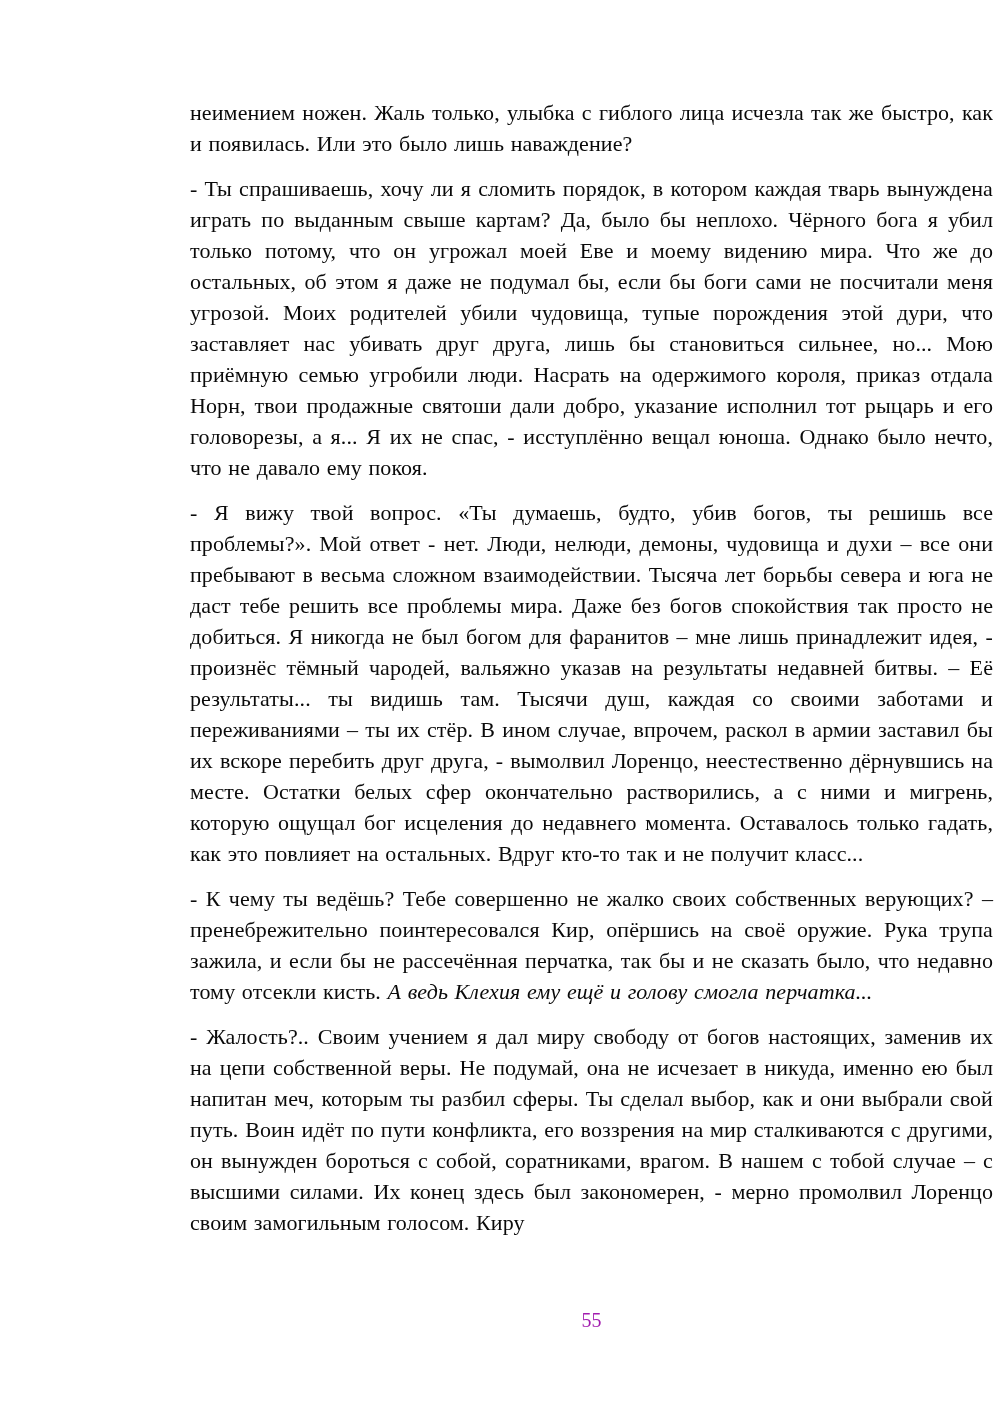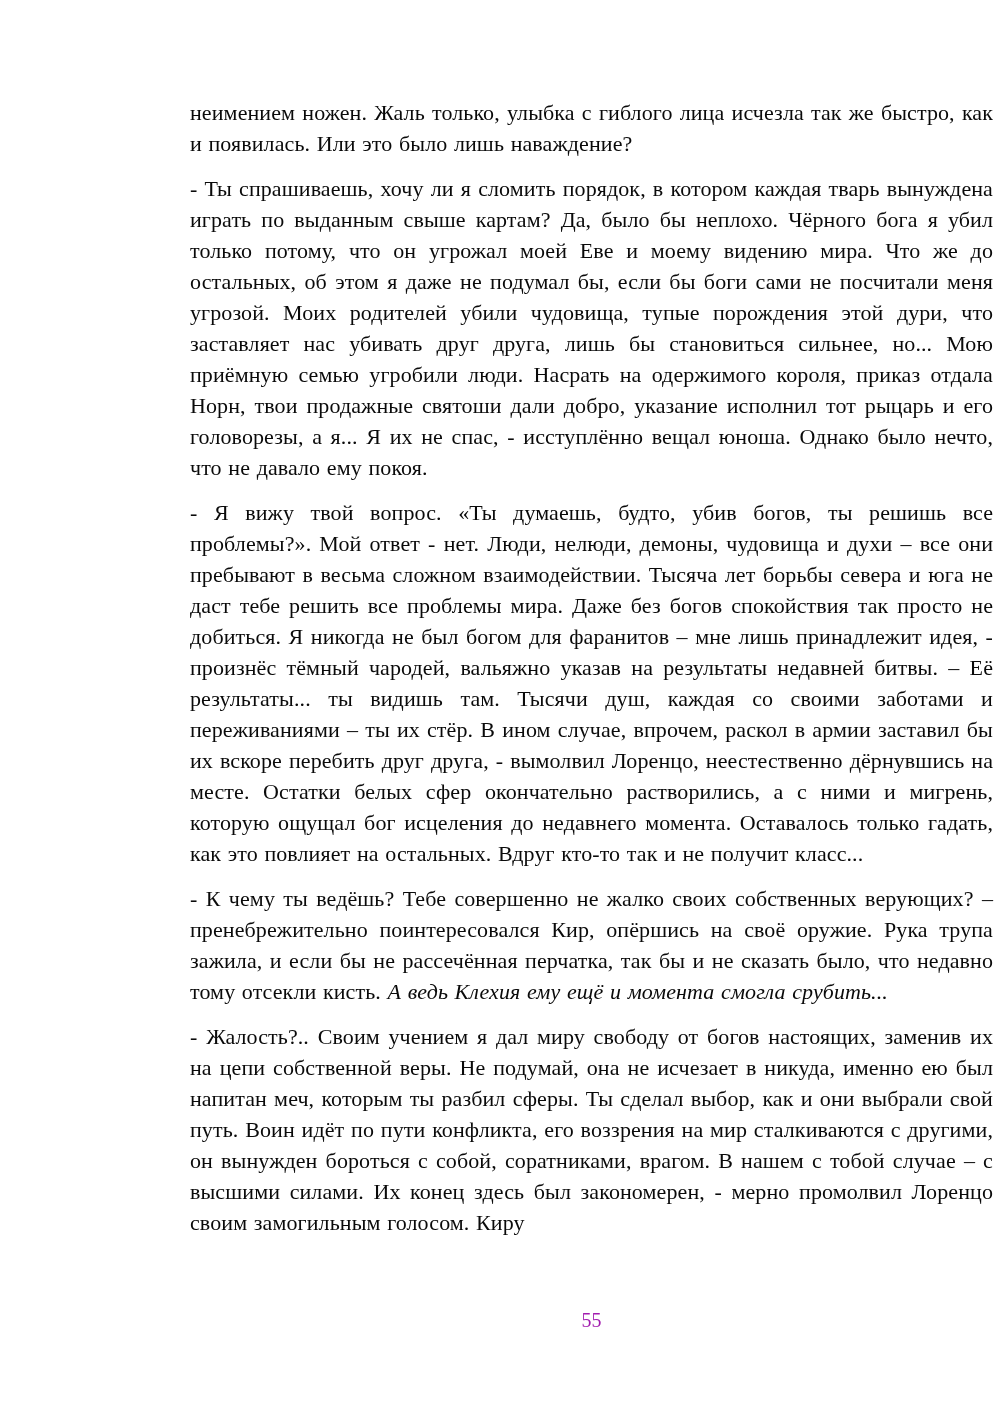--- a/index.html
+++ b/index.html
@@ -46,17 +46,17 @@
   }
 </style>
 </head>
 <body>
 
 <div class="page">
   <div class="text-block">
       <p class="para"><span>неимением ножен. Жаль только, улыбка с гиблого лица исчезла так же быстро, как и появилась. Или это было лишь наваждение?</span></p>
       <p class="para"><span>- Ты спрашиваешь, хочу ли я сломить порядок, в котором каждая тварь вынуждена играть по выданным свыше картам? Да, было бы неплохо. Чёрного бога я убил только потому, что он угрожал моей Еве и моему видению мира. Что же до остальных, об этом я даже не подумал бы, если бы боги сами не посчитали меня угрозой. Моих родителей убили чудовища, тупые порождения этой дури, что заставляет нас убивать друг друга, лишь бы становиться сильнее, но... Мою приёмную семью угробили люди. Насрать на одержимого короля, приказ отдала Норн, твои продажные святоши дали добро, указание исполнил тот рыцарь и его головорезы, а я... Я их не спас, - исступлённо вещал юноша. Однако было нечто, что не давало ему покоя.</span></p>
       <p class="para"><span>- Я вижу твой вопрос. «Ты думаешь, будто, убив богов, ты решишь все проблемы?». Мой ответ - нет. Люди, нелюди, демоны, чудовища и духи – все они пребывают в весьма сложном взаимодействии. Тысяча лет борьбы севера и юга не даст тебе решить все проблемы мира. Даже без богов спокойствия так просто не добиться. Я никогда не был богом для фаранитов – мне лишь принадлежит идея, - произнёс тёмный чародей, вальяжно указав на результаты недавней битвы. – Её результаты... ты видишь там. Тысячи душ, каждая со своими заботами и переживаниями – ты их стёр. В ином случае, впрочем, раскол в армии заставил бы их вскоре перебить друг друга, - вымолвил Лоренцо, неестественно дёрнувшись на месте. Остатки белых сфер окончательно растворились, а с ними и мигрень, которую ощущал бог исцеления до недавнего момента. Оставалось только гадать, как это повлияет на остальных. Вдруг кто-то так и не получит класс...</span></p>
-      <p class="para"><span>- К чему ты ведёшь? Тебе совершенно не жалко своих собственных верующих? – пренебрежительно поинтересовался Кир, опёршись на своё оружие. Рука трупа зажила, и если бы не рассечённая перчатка, так бы и не сказать было, что недавно тому отсекли кисть. </span><span class="italic">А ведь Клехия ему ещё и момента смогла срубить...</span></p>
+      <p class="para"><span>- К чему ты ведёшь? Тебе совершенно не жалко своих собственных верующих? – пренебрежительно поинтересовался Кир, опёршись на своё оружие. Рука трупа зажила, и если бы не рассечённая перчатка, так бы и не сказать было, что недавно тому отсекли кисть. </span><span class="italic">А ведь Клехия ему ещё и голову смогла перчатка...</span></p>
       <p class="para"><span>- Жалость?.. Своим учением я дал миру свободу от богов настоящих, заменив их на цепи собственной веры. Не подумай, она не исчезает в никуда, именно ею был напитан меч, которым ты разбил сферы. Ты сделал выбор, как и они выбрали свой путь. Воин идёт по пути конфликта, его воззрения на мир сталкиваются с другими, он вынужден бороться с собой, соратниками, врагом. В нашем с тобой случае – с высшими силами. Их конец здесь был закономерен, - мерно промолвил Лоренцо своим замогильным голосом. Киру</span></p>
     </div>
   <div class="page-number">55</div>
 </div>
 
 </body></html>

